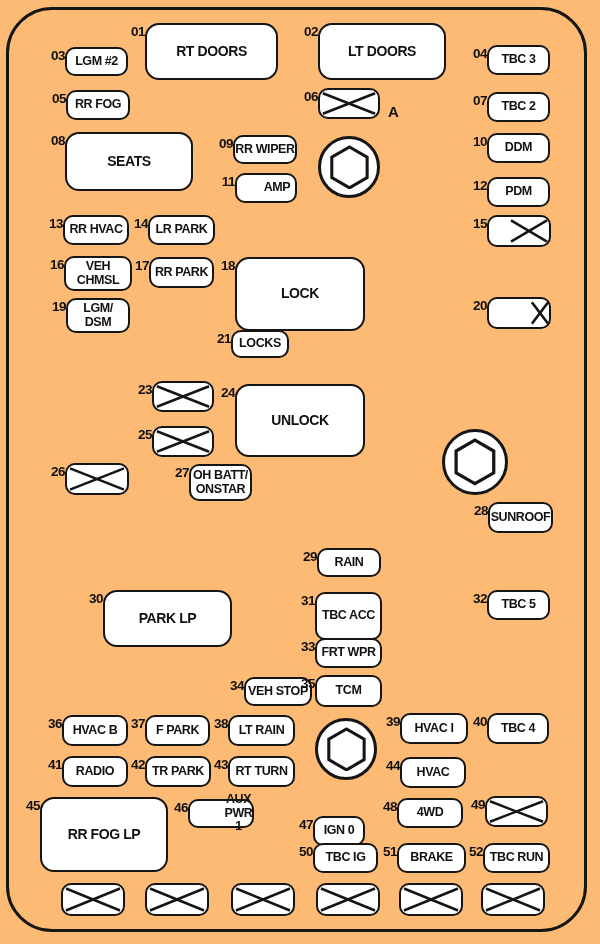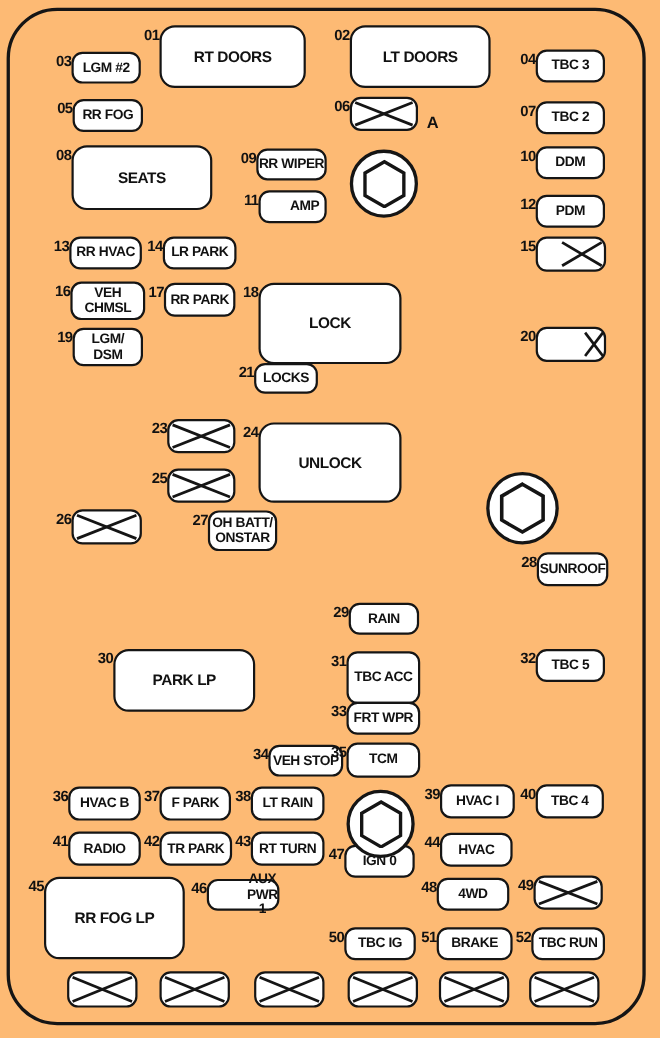--- a/index.html
+++ b/index.html
@@ -97,21 +97,21 @@
       <div class="fuse" style="left: 145px; top: 715px; width: 65px; height: 31px;"><span class="num">37</span><span class="lbl">F PARK</span></div>
       <div class="fuse" style="left: 228px; top: 715px; width: 67px; height: 31px;"><span class="num">38</span><span class="lbl">LT RAIN</span></div>
       <div class="fuse" style="left: 400px; top: 713px; width: 68px; height: 31px;"><span class="num">39</span><span class="lbl">HVAC I</span></div>
       <div class="fuse" style="left: 487px; top: 713px; width: 62px; height: 31px;"><span class="num">40</span><span class="lbl">TBC 4</span></div>
       <div class="fuse" style="left: 62px; top: 756px; width: 66px; height: 31px;"><span class="num">41</span><span class="lbl">RADIO</span></div>
       <div class="fuse" style="left: 145px; top: 756px; width: 66px; height: 31px;"><span class="num">42</span><span class="lbl">TR PARK</span></div>
       <div class="fuse" style="left: 228px; top: 756px; width: 67px; height: 31px;"><span class="num">43</span><span class="lbl">RT TURN</span></div>
       <div class="fuse" style="left: 400px; top: 757px; width: 66px; height: 31px;"><span class="num">44</span><span class="lbl">HVAC</span></div>
       <div class="fuse large" style="left: 40px; top: 797px; width: 128px; height: 75px;"><span class="num">45</span><span class="lbl">RR FOG LP</span></div>
       <div class="fuse" style="left: 188px; top: 799px; width: 66px; height: 29px; padding-left: 35px;"><span class="num">46</span><span class="lbl">AUX PWR 1</span></div>
-      <div class="fuse" style="left: 313px; top: 768px; width: 64px; height: 30px;"><span class="num">47</span><span class="lbl">IGN 0</span></div>
+      <div class="fuse" style="left: 313px; top: 816px; width: 52px; height: 30px;"><span class="num">47</span><span class="lbl">IGN 0</span></div>
       <div class="fuse" style="left: 397px; top: 798px; width: 66px; height: 30px;"><span class="num">48</span><span class="lbl">4WD</span></div>
       <div class="fuse spare" style="left: 485px; top: 796px; width: 63px; height: 31px;"><span class="num">49</span><svg viewBox="0 0 100 100" preserveAspectRatio="none">
           <line x1="5" y1="12" x2="95" y2="88" stroke="#151515" stroke-width="2.5" vector-effect="non-scaling-stroke"></line>
           <line x1="95" y1="12" x2="5" y2="88" stroke="#151515" stroke-width="2.5" vector-effect="non-scaling-stroke"></line>
         </svg></div>
       <div class="fuse" style="left: 313px; top: 843px; width: 65px; height: 30px;"><span class="num">50</span><span class="lbl">TBC IG</span></div>
       <div class="fuse" style="left: 397px; top: 843px; width: 69px; height: 30px;"><span class="num">51</span><span class="lbl">BRAKE</span></div>
       <div class="fuse" style="left: 483px; top: 843px; width: 67px; height: 30px;"><span class="num">52</span><span class="lbl">TBC RUN</span></div>
       <div class="fuse spare" style="left: 61px; top: 883px; width: 64px; height: 33px;"><svg viewBox="0 0 100 100" preserveAspectRatio="none">
           <line x1="5" y1="12" x2="95" y2="88" stroke="#151515" stroke-width="2.5" vector-effect="non-scaling-stroke"></line>

